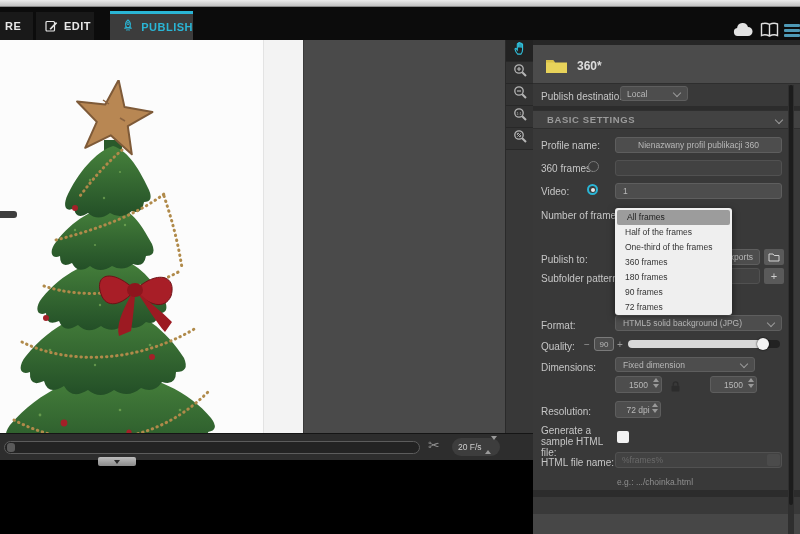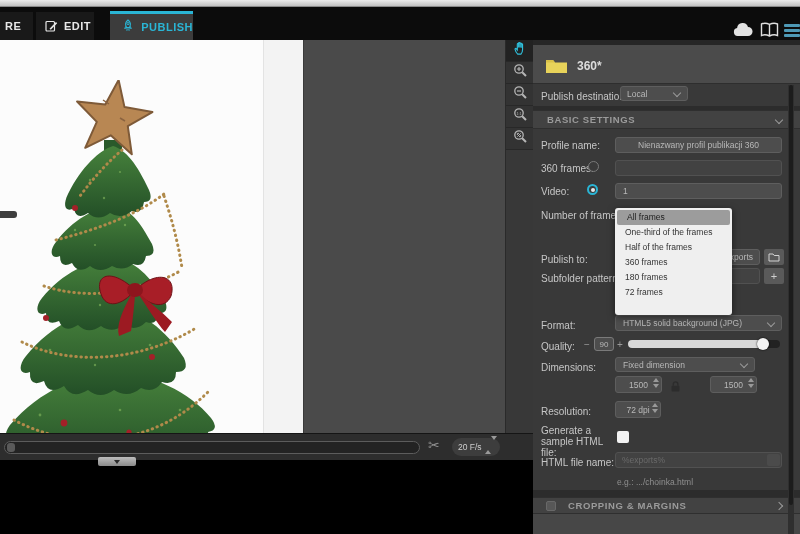--- a/index.html
+++ b/index.html
@@ -341,24 +341,25 @@
     </div>
 
     <span class="lbl" style="top:233px;">Subfolder pattern:</span>
     <div class="inp dim" style="left:82px; top:228px; width:145px; height:16px;"></div>
     <div class="miniround" style="left:231px; top:228px; height:16px;">
       <span>+</span>
     </div>
 
     <div class="popup">
       <div class="popup-item selected">All frames</div>
+      <div class="popup-item">Half of the frames</div>
       <div class="popup-item">One-third of the frames</div>
-      <div class="popup-item">Half of the frames</div>
       <div class="popup-item">360 frames</div>
       <div class="popup-item">180 frames</div>
+      <div class="popup-item">90 frames</div>
       <div class="popup-item">72 frames</div>
     </div>
 
     <span class="lbl" style="top:280px;">Format:</span>
     <div class="sel" style="left:82px; top:275px; width:167px; height:16px; padding-left:7px;">
       <span>HTML5 solid background (JPG)</span>
       <i class="chev" style="top:4px;"></i>
     </div>
 
     <span class="lbl" style="top:301px;">Quality:</span>
@@ -405,32 +406,27 @@
           <i class="tri-up"></i>
           <i class="tri-down"></i>
         </span>
     </div>
 
     <span class="lbl" style="top:385px; width:72px; line-height:11px;">Generate a sample HTML file:</span>
     <span class="checkbox" style="left:84px; top:391px; width:12px; height:12px; background:#f2f2f2;"></span>
 
     <span class="lbl" style="top:417px;">HTML file name:</span>
     <div class="inp dim" style="left:82px; top:412px; width:167px; height:16px; padding-left:6px; position:absolute;">
-      <span class="ph">%exports%</span>
+      <span class="ph">%frames%</span>
       <span style="position:absolute; right:1px; top:1px; width:13px; height:12px; background:#4b4b4b; border-radius:2px;"></span>
     </div>
     <span class="hint" style="left:84px; top:437px;">e.g.: .../choinka.html</span>
 
     <div class="divider" style="top:450px; height:7px;"></div>
 
-    <div class="secbar" style="top:457px; height:17px;">
-      <span class="checkbox" style="left:13px; top:3px; width:10px; height:10px; background:#575757; border:1px solid #686868;"></span>
-      <span class="sectitle" style="margin-left:35px;">CROPPING &amp; MARGINS</span>
-      <i class="chev" style="right:18px; top:5px; position:absolute; transform:rotate(-45deg);"></i>
-    </div>
     <div class="panel-footer"></div>
 
     <div class="scrollbar">
       <div class="scroll-thumb"></div>
     </div>
   </div>
 
 </div>
 
 </body></html>

